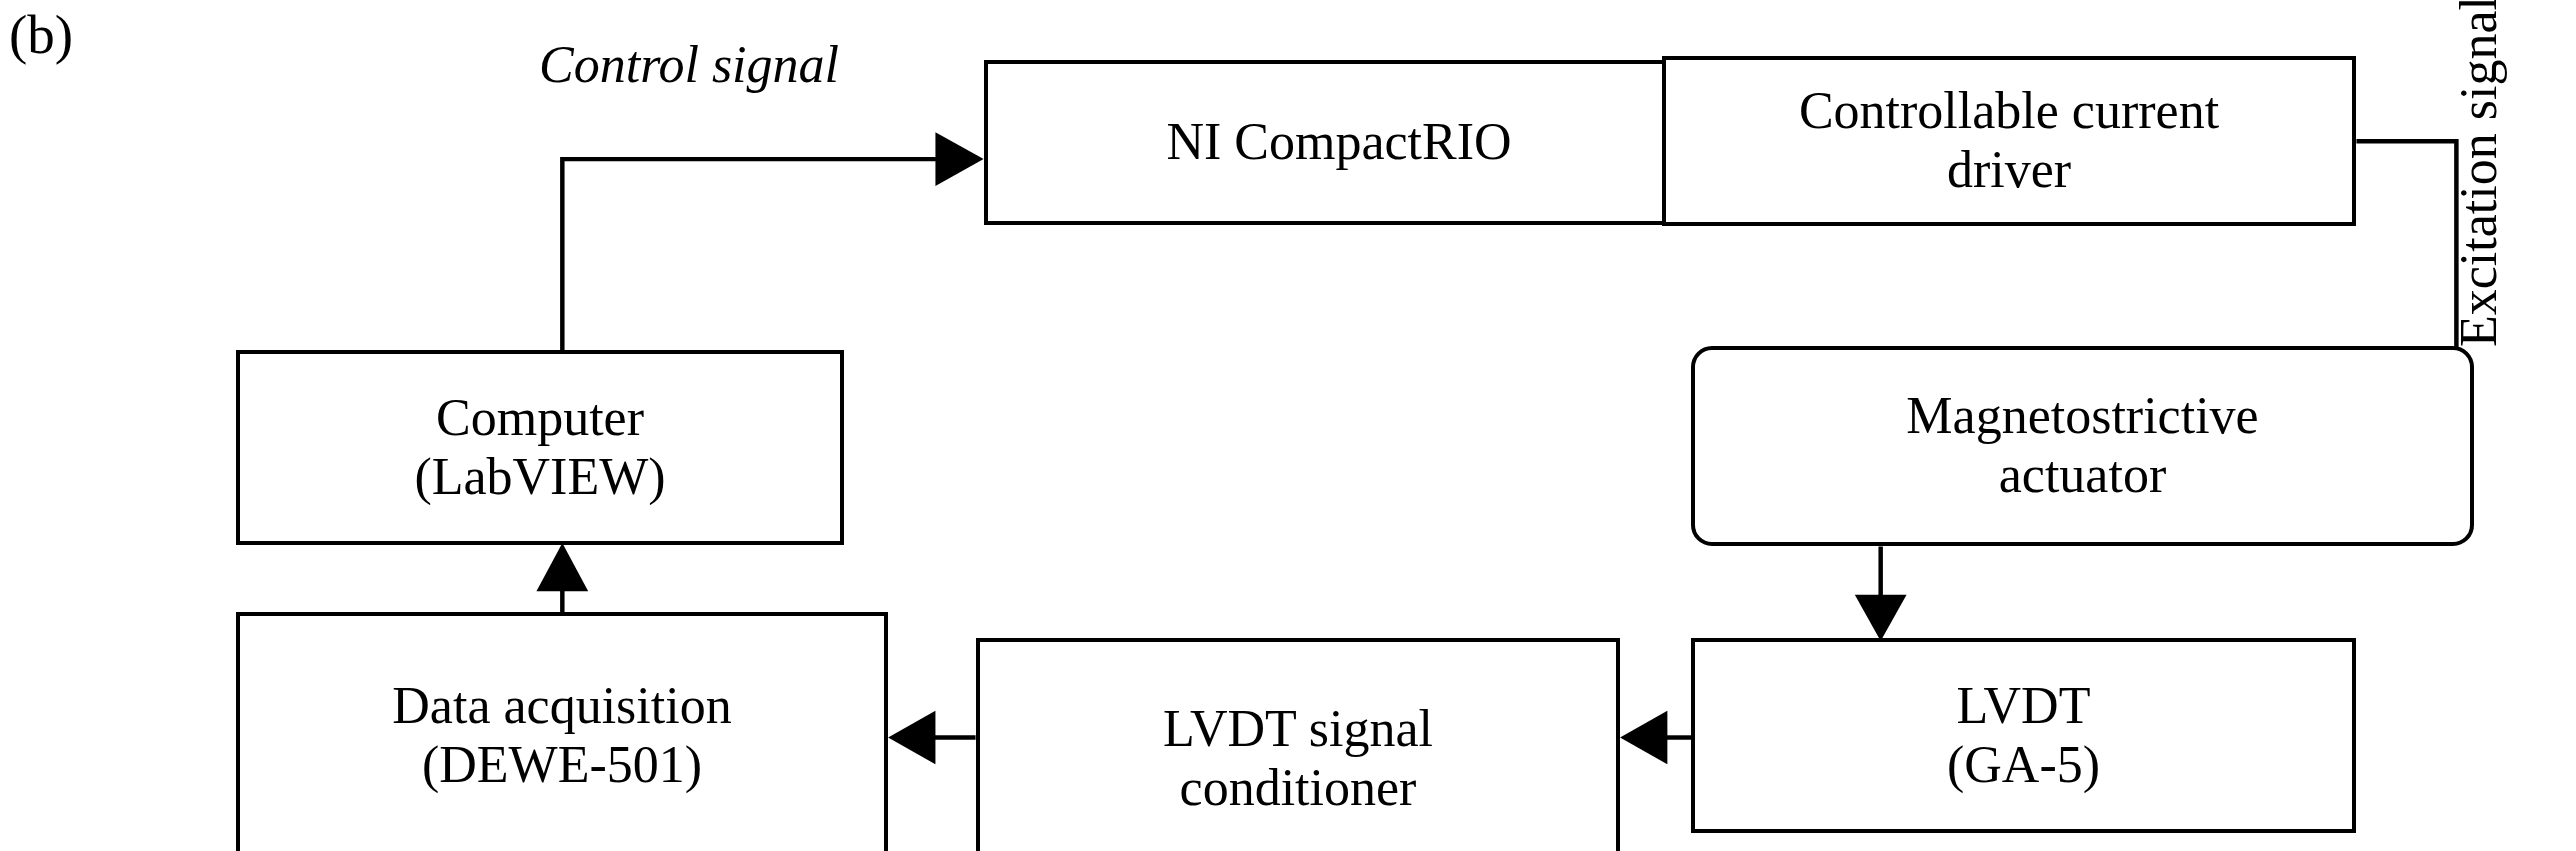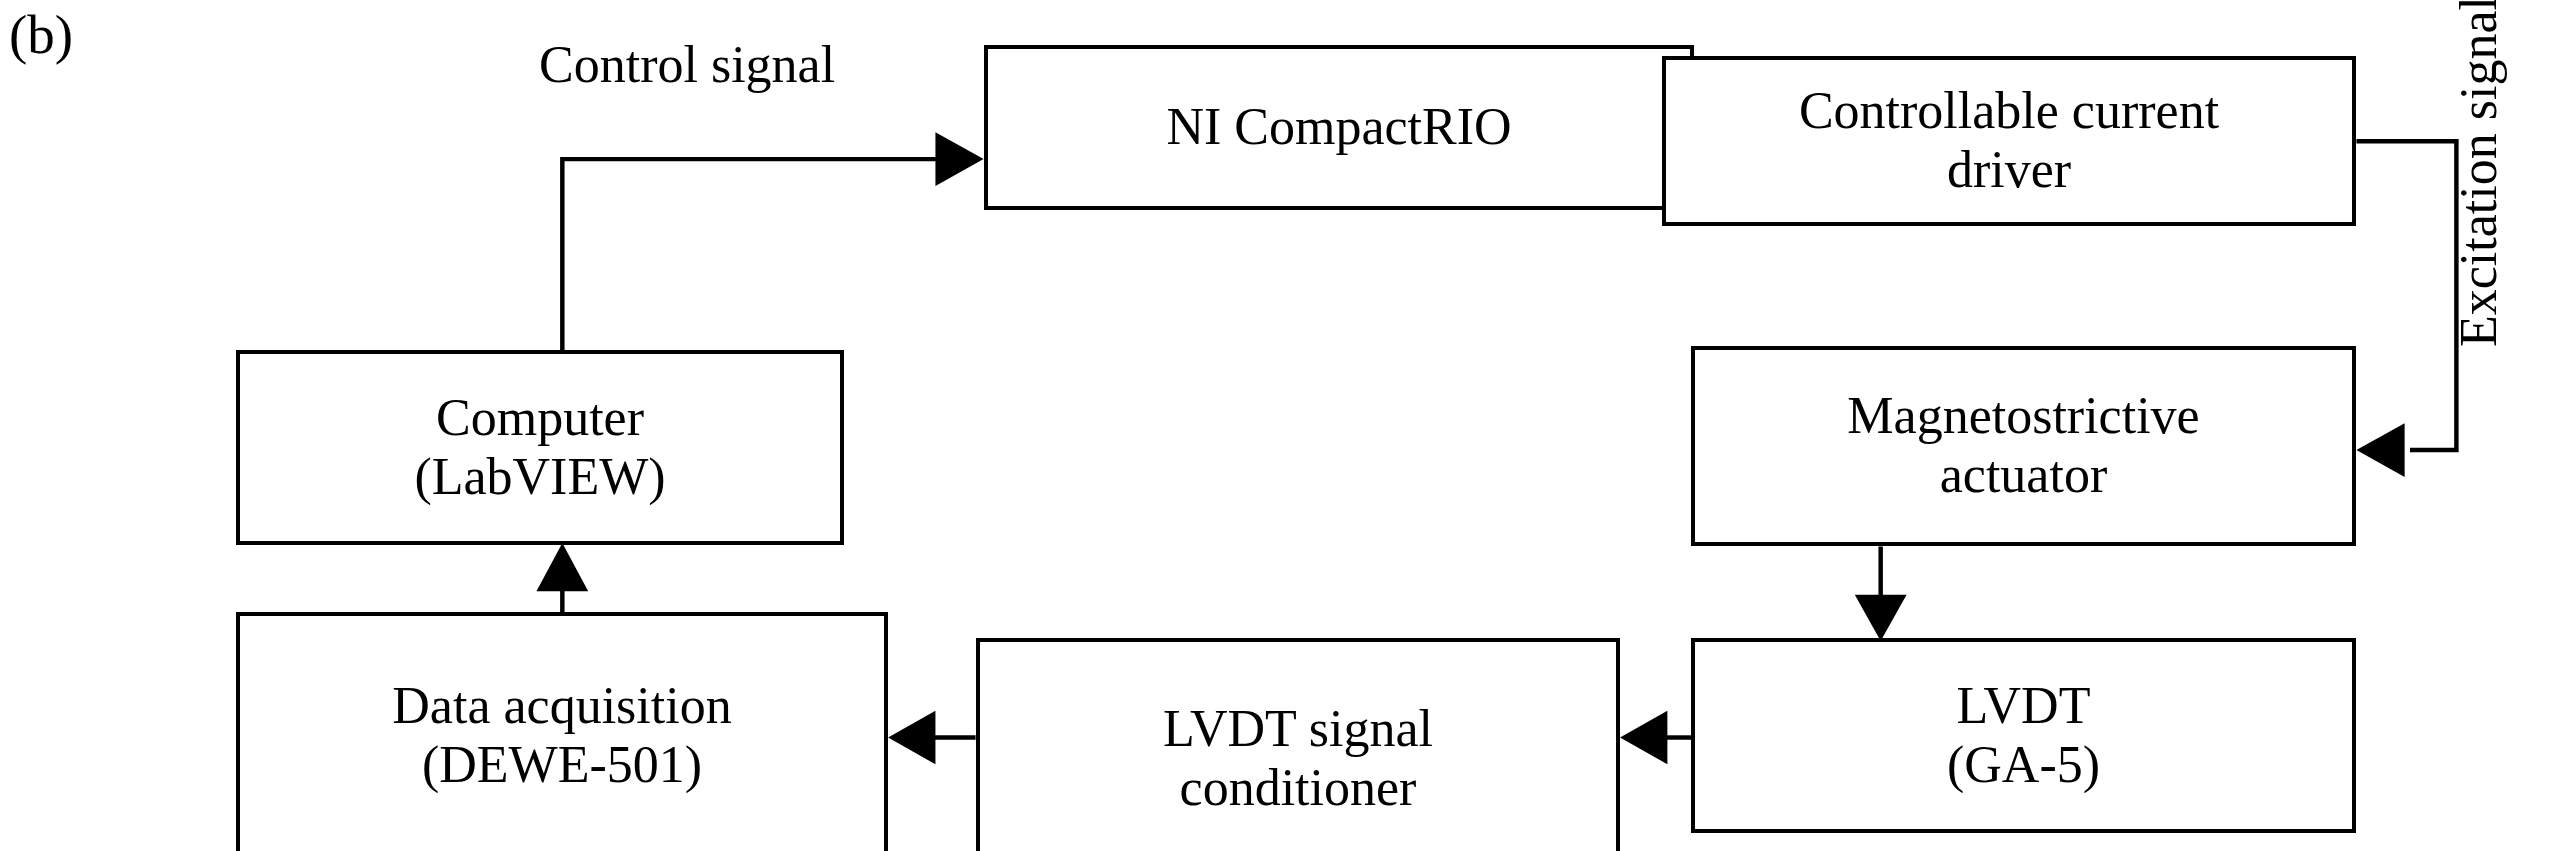--- a/index.html
+++ b/index.html
@@ -92,34 +92,34 @@
 
     <line x1="1093" y1="826" x2="1044" y2="826" stroke-width="5"></line>
     <polygon points="995,826 1048,796 1048,856"></polygon>
 
     <line x1="630,0" y1="0" x2="0" y2="0" stroke-width="0"></line>
     <line x1="630" y1="718" x2="630" y2="654" stroke-width="5"></line>
     <polygon points="630,608 601,662 659,662"></polygon>
 
   </svg>
 
-  <div class="edge-label" style="left:539px; top:39px;">Control signal</div>
+  <div class="edge-label" style="left:539px; top:39px;font-style:italic;">Control signal</div>
 
   <div class="edge-label vertical" style="left:2505px; top:295px;">Excitation signal</div>
 
-  <div class="node" style="left:984px; top:45px; width:710px; height:165px;justify-content:center;">
+  <div class="node" style="left:984px; top:60px; width:710px; height:165px;justify-content:center;">
     <span class="node-label">NI CompactRIO</span>
   </div>
 
   <div class="node" style="left:1662px; top:56px; width:694px; height:170px;">
     <span class="node-label">Controllable current
 driver</span>
   </div>
 
-  <div class="node" style="left:1691px; top:346px; width:665px; height:200px;">
+  <div class="node" style="left:1691px; top:346px; width:783px; height:200px;border-radius:21px;">
     <span class="node-label">Magnetostrictive
 actuator</span>
   </div>
 
   <div class="node" style="left:236px; top:350px; width:608px; height:195px;">
     <span class="node-label">Computer
 (LabVIEW)</span>
   </div>
 
   <div class="node" style="left:1691px; top:638px; width:665px; height:195px;">

